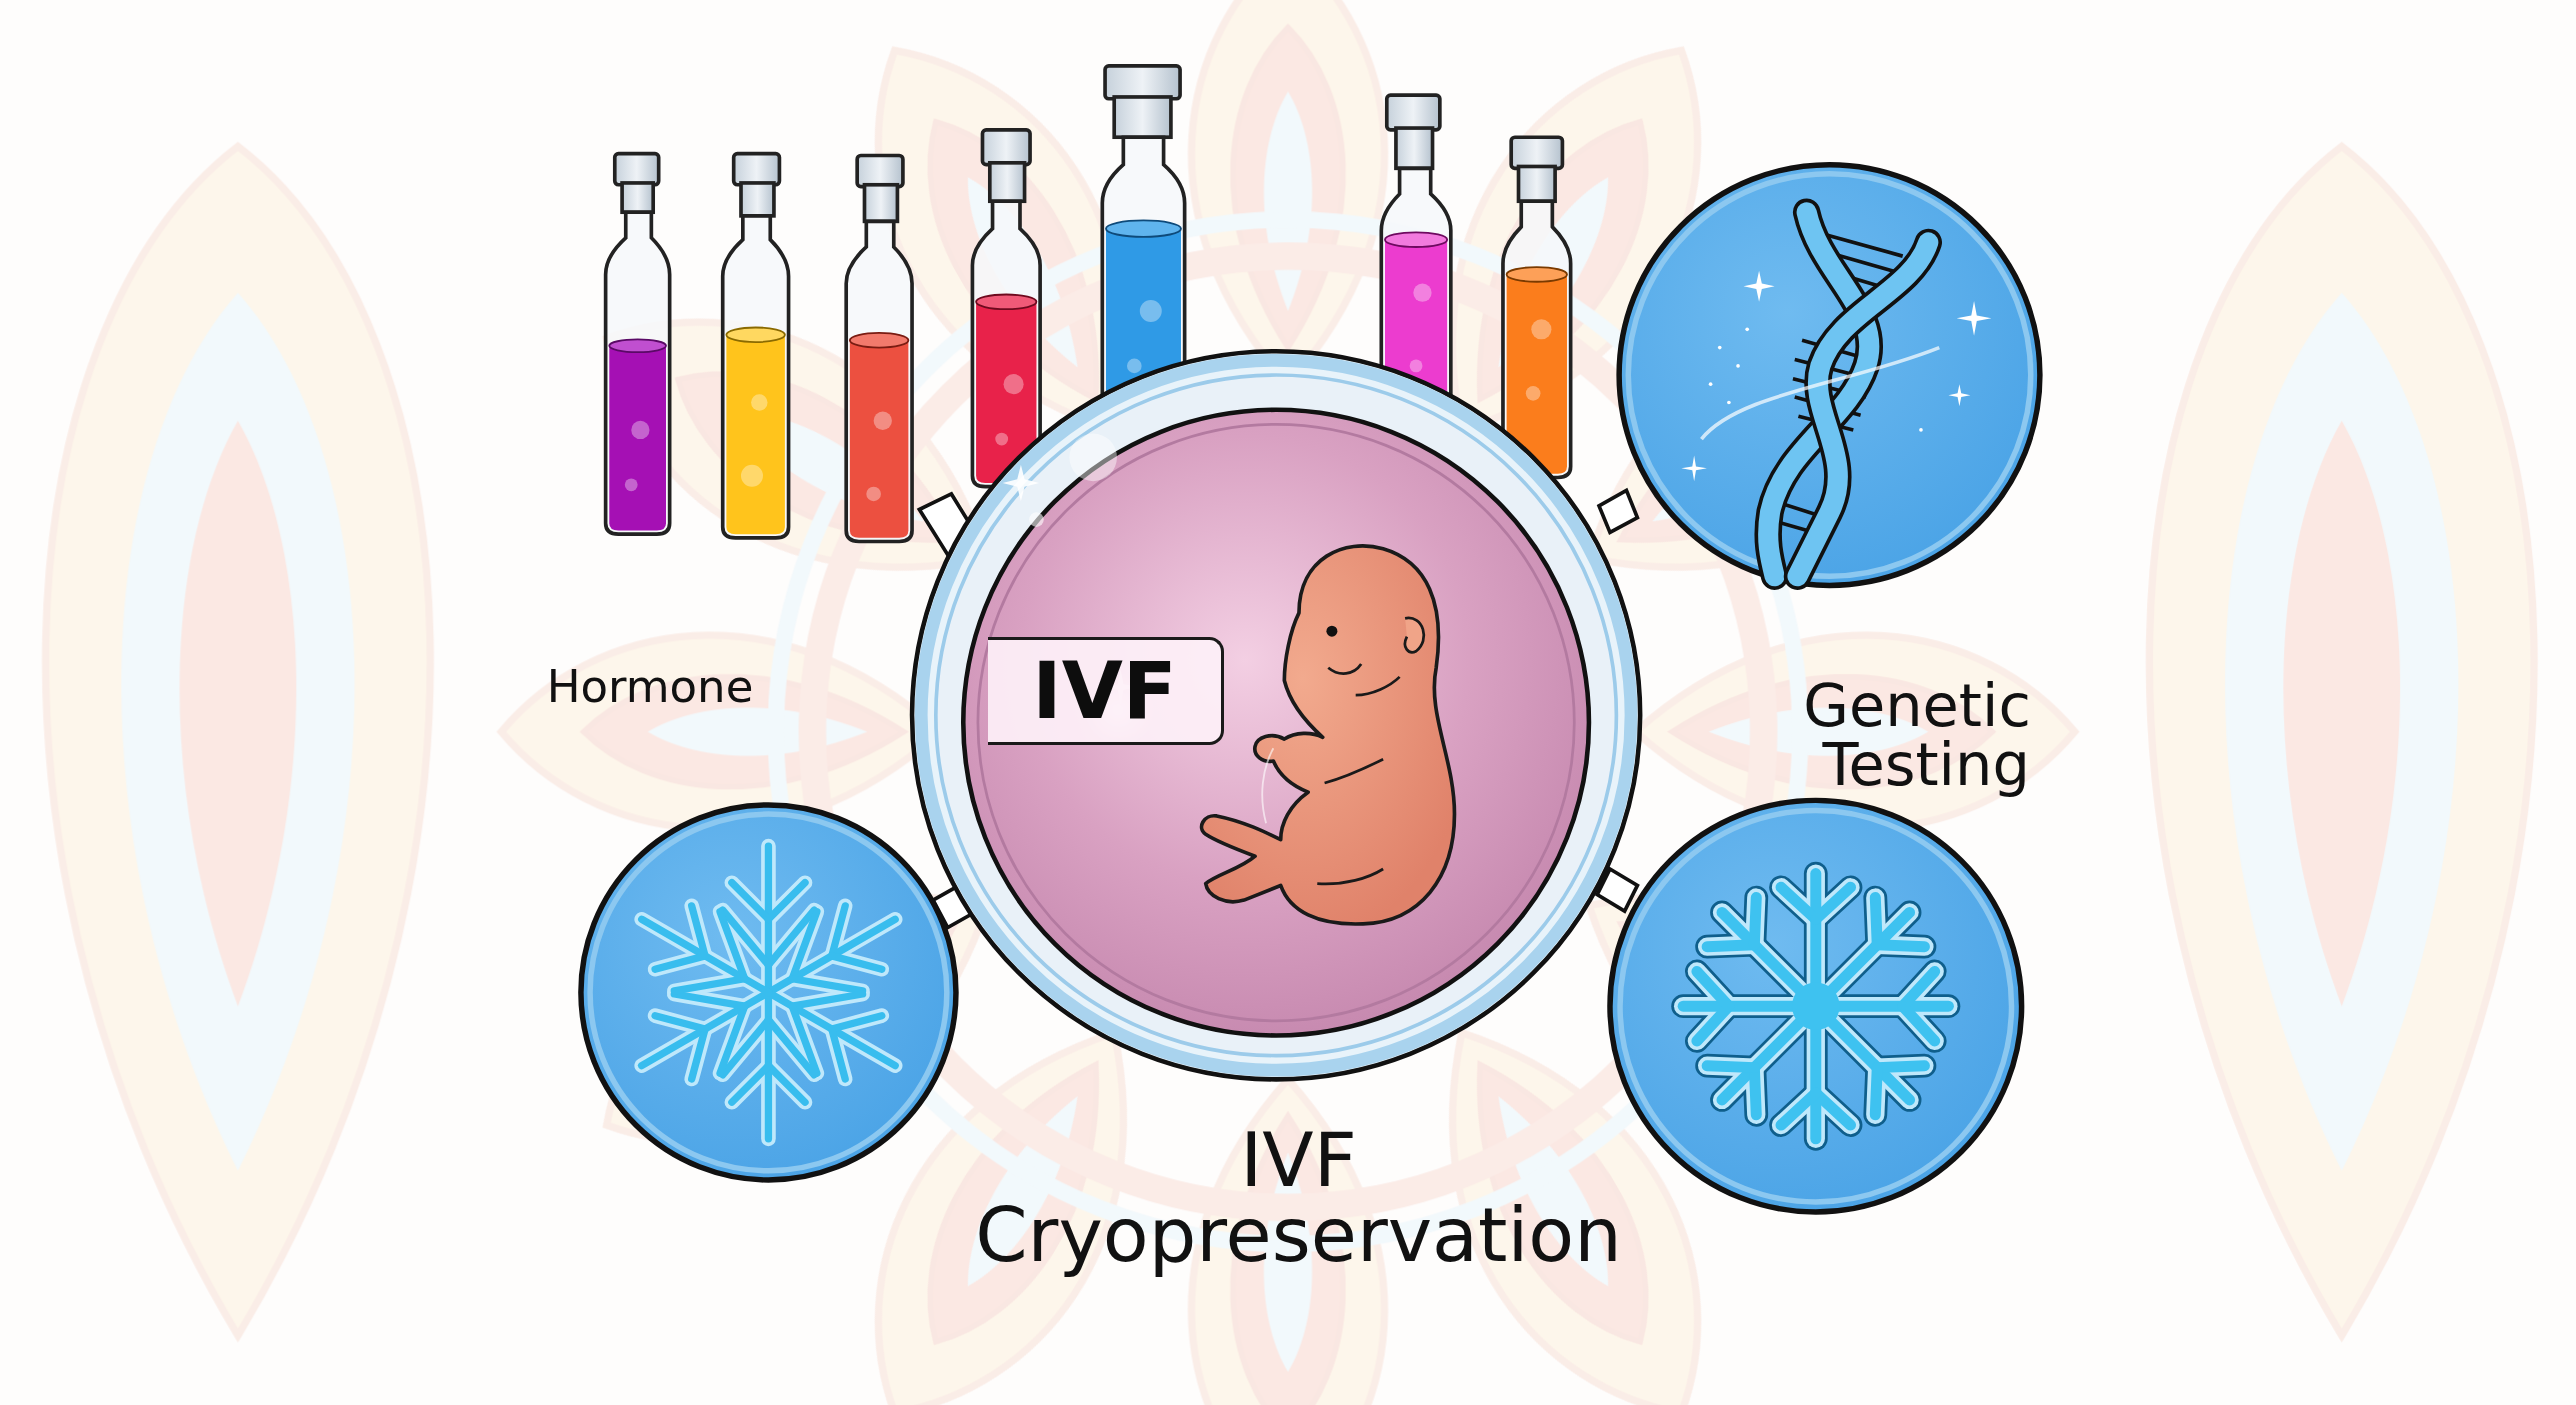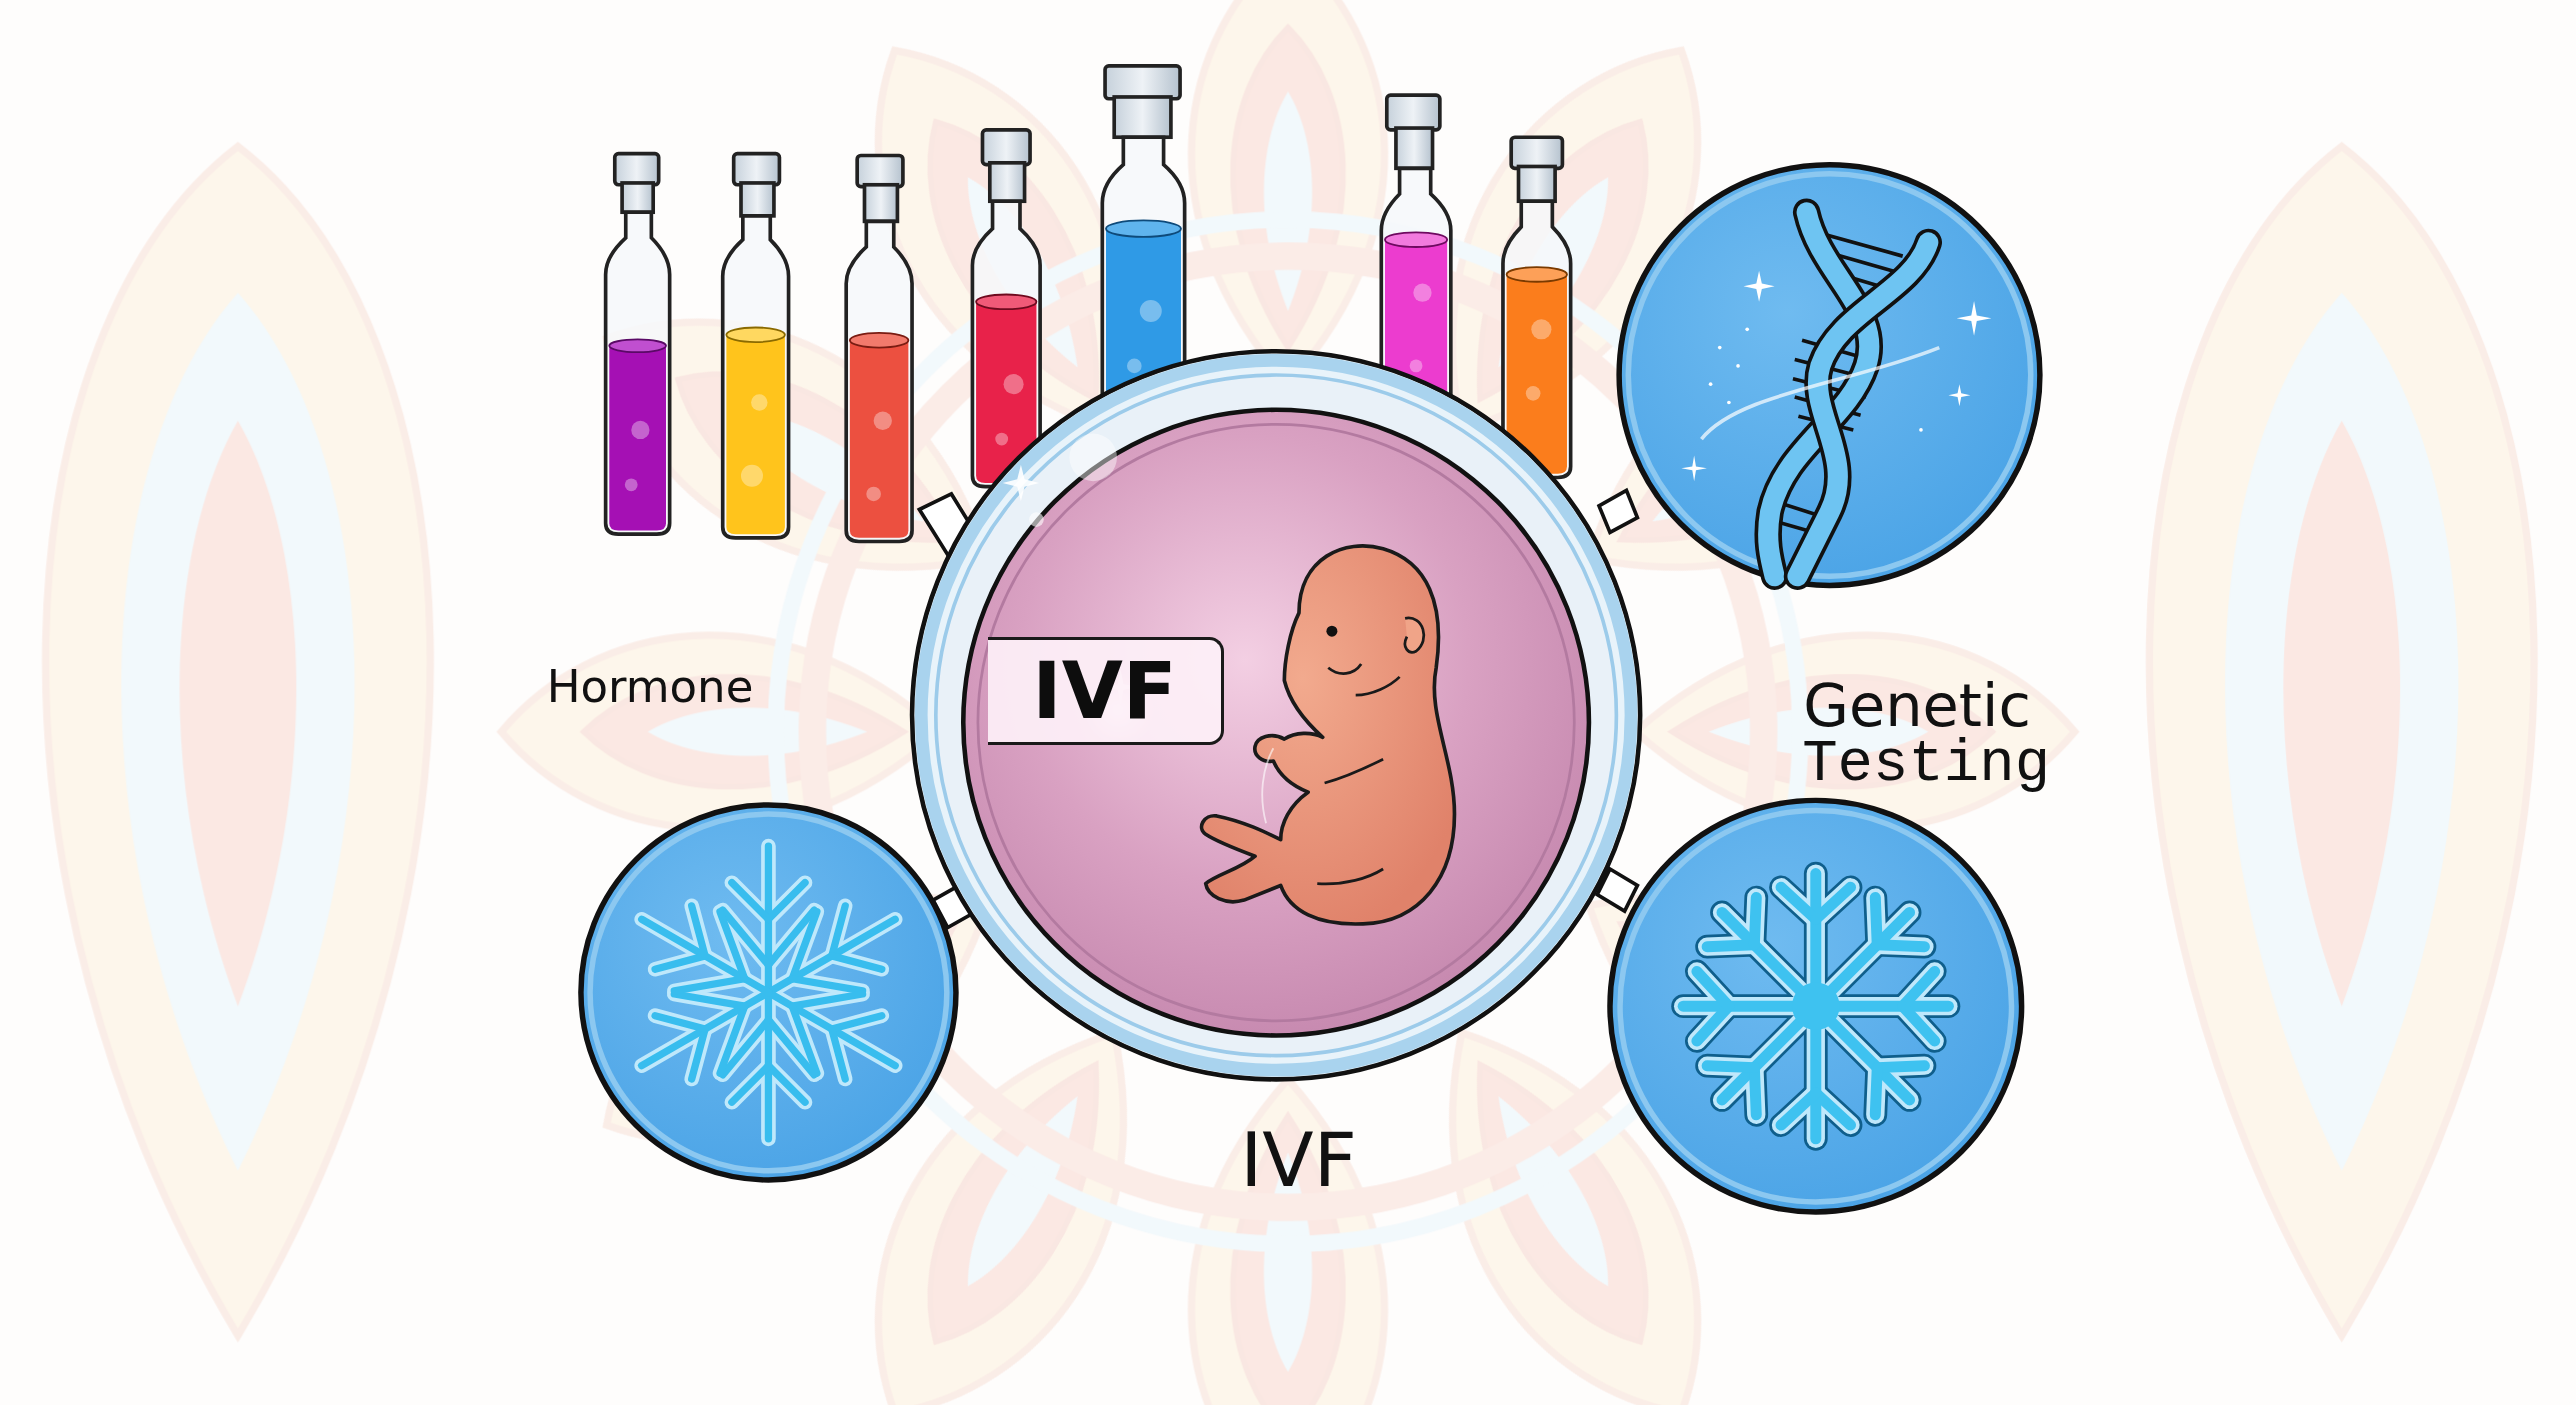--- a/index.html
+++ b/index.html
@@ -300,19 +300,20 @@
 </svg>
 
 <div class="ivf-badge">IVF</div>
 
 <div class="label lbl-hormone">
   <div>Hormone</div>
 </div>
 
 <div class="label lbl-genetic">
   <div>Genetic</div>
-  <div style="padding-left:18.3px;font-family:Liberation Mono, monospace;">Testing</div>
+  <div style="padding-left:18.3px;">Testing</div>
 </div>
 
 <div class="label lbl-cryo">
   <span>IVF</span>
+  <span>Cryopreservation</span>
 </div>
 
 
 </body></html>

